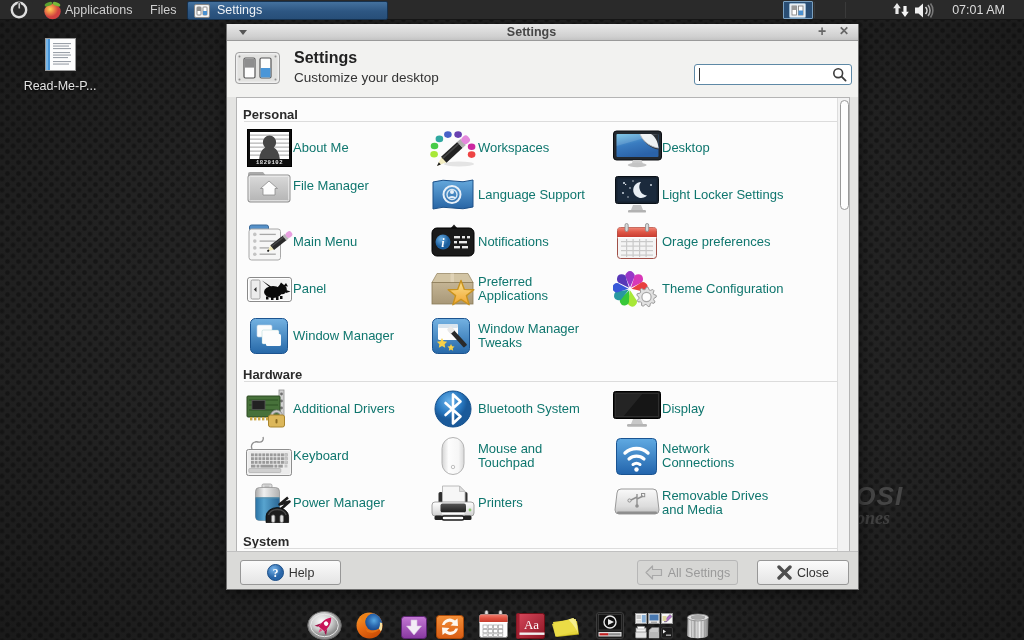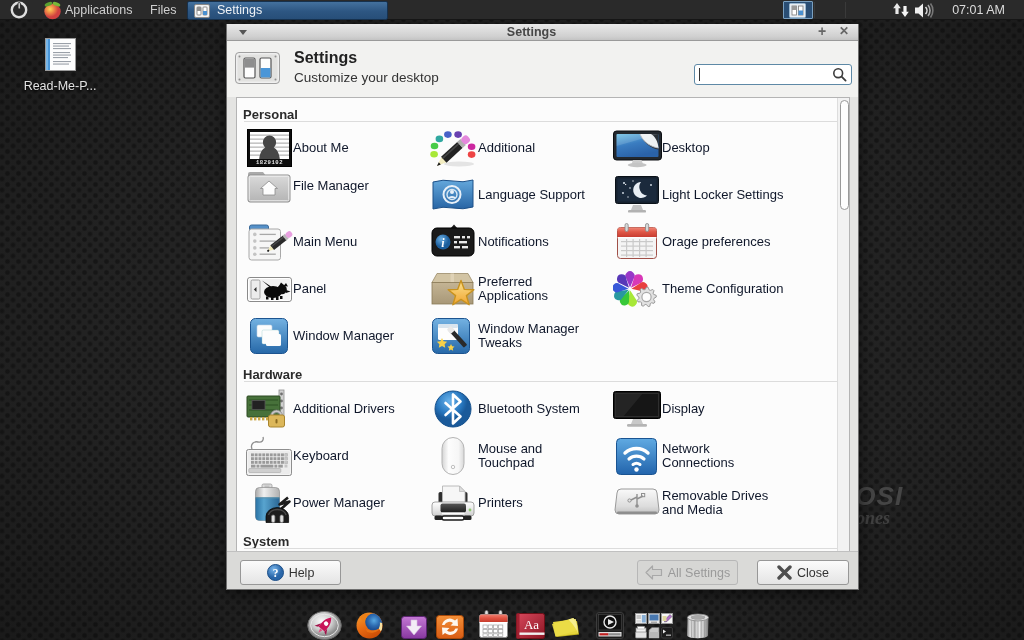--- a/index.html
+++ b/index.html
@@ -46,21 +46,21 @@
 #hdr .h1{position:absolute;left:67px;top:8px;font-size:16px;font-weight:bold;color:#222}
 #hdr .h2{position:absolute;left:67px;top:29px;font-size:13.5px;color:#333}
 #search{position:absolute;left:467px;top:23px;width:158px;height:21px;background:#fff;border:1.5px solid #5e89a6;border-radius:3px}
 #search .cur{position:absolute;left:4px;top:3px;width:1px;height:13px;background:#333}
 
 #content{position:absolute;left:9px;top:73px;width:614px;height:478px;background:#fcfcfc;border:1px solid #b4b4b4;overflow:hidden}
 .sect{position:absolute;left:6px;font-size:13px;font-weight:bold;color:#2b2b2b}
 .shr{position:absolute;left:7px;width:593px;height:1px;background:#dcdcdc}
 .it{position:absolute;display:flex;align-items:center}
 .it .ib{flex:0 0 auto;display:flex;align-items:center;justify-content:center}
-.it .lb{font-size:13px;color:#0f172a;line-height:14px}
+.it .lb{font-size:13px;color:#0f766e;line-height:14px}
 
 #sbar{position:absolute;left:600px;top:0;width:13px;height:477px;background:#f2f2f2;border-left:1px solid #ddd}
 #sthumb{position:absolute;left:1.5px;top:2px;width:9px;height:110px;background:#fdfdfd;border:1px solid #999;border-radius:5px}
 
 #btnbar{position:absolute;left:0;bottom:0;width:100%;height:38px;background:#dadad8;border-top:1px solid #c0c0c0}
 .btn{position:absolute;top:8px;height:25px;border:1px solid #979797;border-radius:3px;
   background:linear-gradient(#fbfbfb,#e4e4e4);display:flex;align-items:center;justify-content:center;gap:5px;
   font-size:12.5px;color:#333}
 .btn.dis{background:#d6d6d4;border-color:#b7b7b7;color:#9a9a9a}
 
@@ -221,21 +221,21 @@
             <g transform="rotate(-42.5 8 38)">
               <path d="M8,38 L18,34.2 L18,41.8 Z" fill="#f2ecc0"></path>
               <path d="M8,38 L11.8,36.5 L11.8,39.5 Z" fill="#1a1a1a"></path>
               <rect x="17.2" y="34" width="22" height="8" fill="#222"></rect>
               <rect x="17.2" y="35.4" width="22" height="1.6" fill="#444"></rect>
               <rect x="39" y="34" width="4.5" height="8" fill="#b0b0b0"></rect>
               <rect x="42.8" y="34" width="8" height="8" rx="3.2" fill="#e488dc"></rect>
             </g>
           </svg>
         </div>
-        <div class="lb">Additional</div>
+        <div class="lb">Workspaces</div>
       </div>
     <div class="it" style="left:375px;top:30px;height:40px">
         <div class="ib" style="width:50px">
           <svg width="49" height="40" viewBox="0 0 49 40">
             <rect x="0.5" y="3" width="48" height="29" rx="3" fill="#23282e" stroke="#0c0f12"></rect>
             <defs>
               <linearGradient id="dsc" x1="0" y1="0" x2="0.4" y2="1">
                 <stop offset="0" stop-color="#6cc0e4"></stop>
                 <stop offset="50%" stop-color="#3a7cc0"></stop>
                 <stop offset="100%" stop-color="#2a62a8"></stop>

